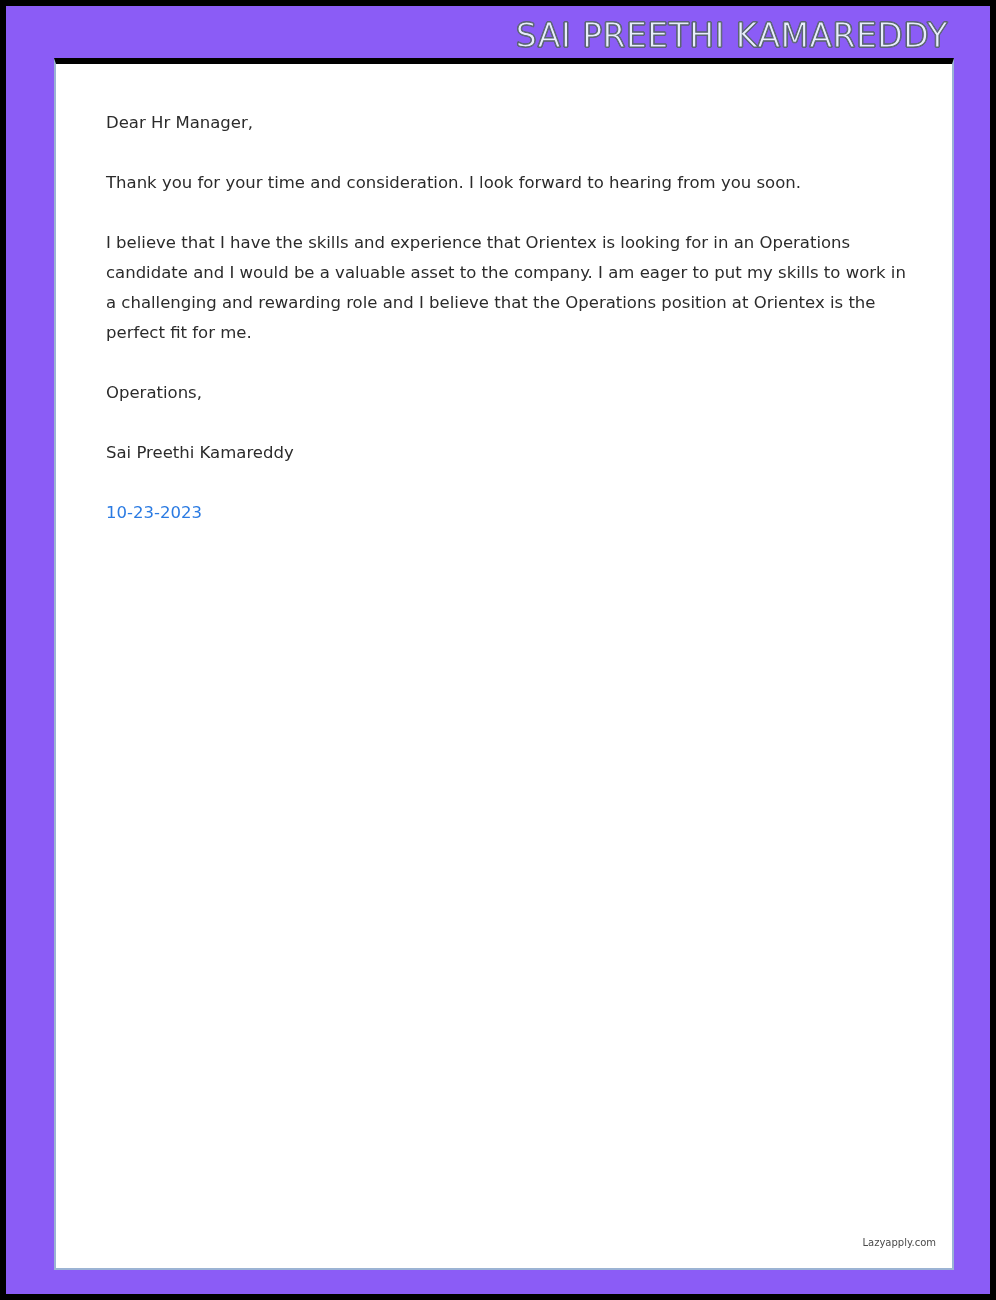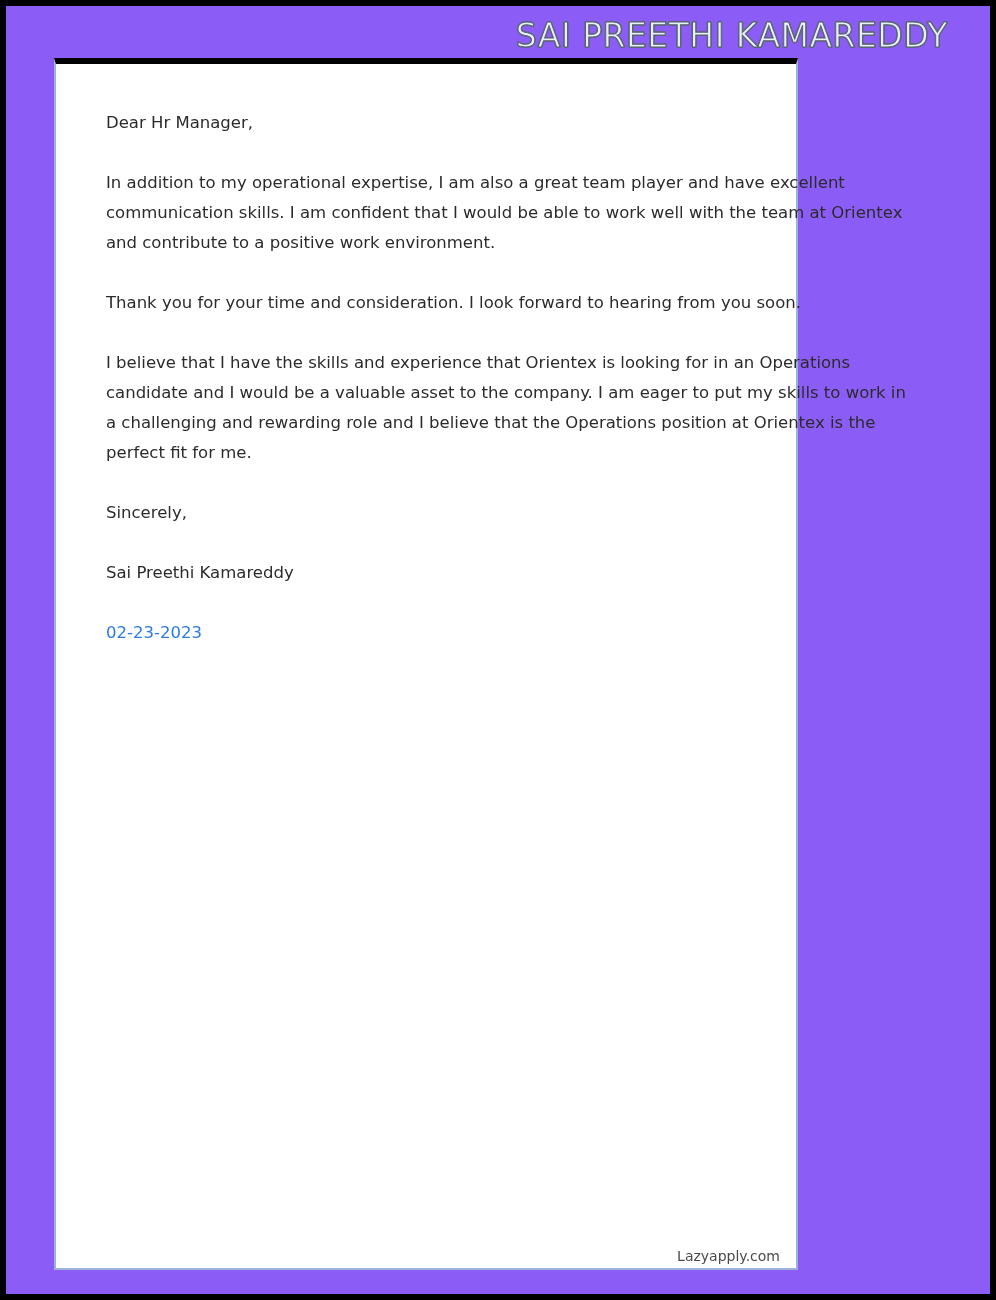--- a/index.html
+++ b/index.html
@@ -43,21 +43,21 @@
     color: #e8eefc;
     -webkit-text-stroke: 1px #5a6472;
     text-shadow:
       -1px 0 #5a6472, 1px 0 #5a6472, 0 -1px #5a6472, 0 1px #5a6472;
     white-space: nowrap;
   }
   .letter-card {
     position: absolute;
     left: 48px;
     top: 52px;
-    width: 744px;
+    width: 900px;
     height: 1212px;
     background: #ffffff;
     border: 2px solid #9bb3d4;
     border-top: 6px solid #000;
   }
   .letter-body {
     position: absolute;
     left: 50px;
     top: 44px;
     width: 800px;
@@ -69,42 +69,41 @@
   .letter-body p {
     margin: 0 0 30px 0;
   }
   .date-line {
     color: #2a7ae2;
     margin: 0;
   }
   .footer-brand {
     position: absolute;
     right: 16px;
-    bottom: 4px;
-    font-size: 14px;
+    bottom: 20px;
+    font-size: 10px;
     color: #4a4a4a;
     font-family: "DejaVu Sans", sans-serif;
   }
 </style>
 </head>
 <body>
 
 <div class="page-frame">
 
   <div class="header">
     <div class="header-name">SAI PREETHI KAMAREDDY</div>
   </div>
 
   <div class="letter-card">
     <div class="letter-body">
       <p>Dear Hr Manager,</p>
-      <p>In addition to my operational expertise, I am also a great team player and have excellent communication skills. I am confident that I would be able to work well with the team at Orientex and contribute to a positive work environment.</p>
       <p>Thank you for your time and consideration. I look forward to hearing from you soon.</p>
       <p>I believe that I have the skills and experience that Orientex is looking for in an Operations candidate and I would be a valuable asset to the company. I am eager to put my skills to work in a challenging and rewarding role and I believe that the Operations position at Orientex is the perfect fit for me.</p>
-      <p>Sincerely,</p>
+      <p>Operations,</p>
       <p>Sai Preethi Kamareddy</p>
-      <p class="date-line" style="color: rgb(42, 122, 226);">02-23-2023</p>
+      <p class="date-line" style="color: rgb(42, 122, 226);">10-23-2023</p>
     </div>
 
     <div class="footer-brand">Lazyapply.com</div>
   </div>
 
 </div>
 
 </body></html>

